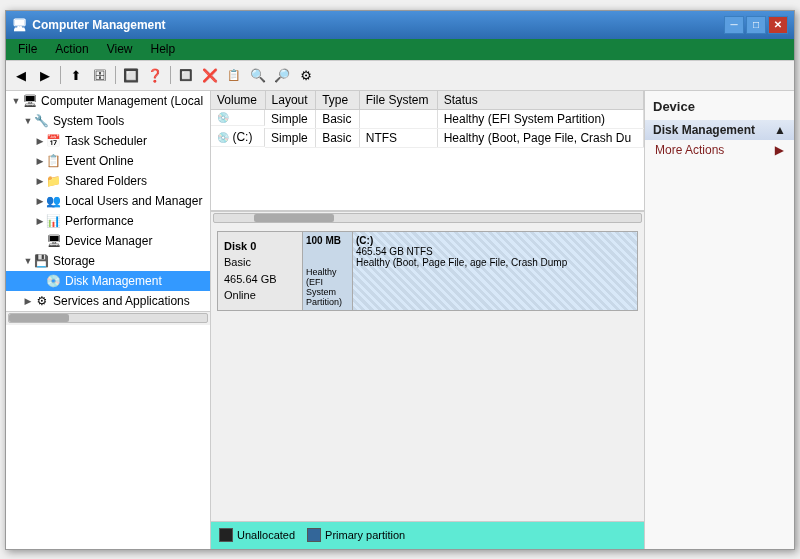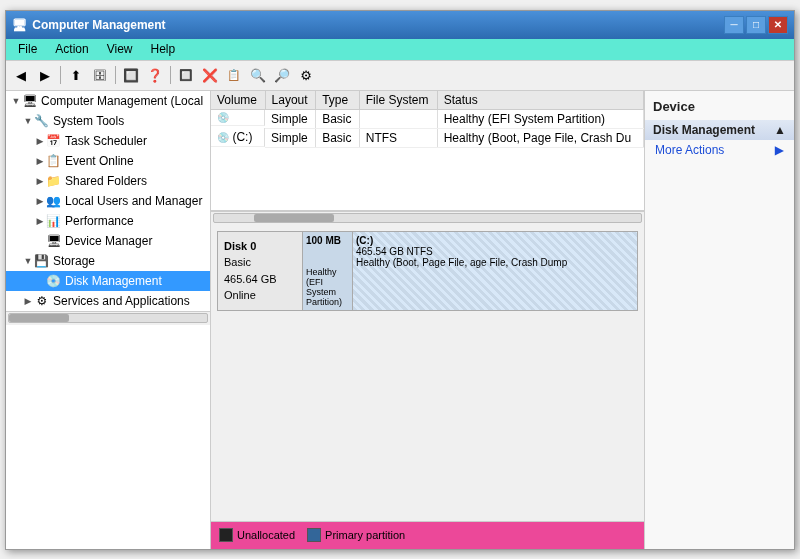--- a/index.html
+++ b/index.html
@@ -51,21 +51,21 @@
       color: white;
       font-size: 10px;
       cursor: pointer;
       display: flex;
       align-items: center;
       justify-content: center;
     }
     .title-btn.close { background: #c0392b; }
     .menu-bar {
       height: 22px;
-      background: #5eead4;
+      background: #15803d;
       display: flex;
       align-items: center;
       padding: 0 4px;
       border-bottom: 1px solid #ccc;
       gap: 2px;
     }
     .menu-item {
       padding: 2px 8px;
       cursor: pointer;
       font-size: 12px;
@@ -246,21 +246,21 @@
         #c8d8e8,
         #c8d8e8 3px,
         #d8e8f8 3px,
         #d8e8f8 6px
       );
       padding: 3px;
       font-size: 10px;
     }
     .legend-bar {
       height: 28px;
-      background: #ec4899;
+      background: #5eead4;
       border-top: 1px solid #ccc;
       display: flex;
       align-items: center;
       padding: 0 8px;
       gap: 12px;
       font-size: 11px;
     }
     .legend-item {
       display: flex;
       align-items: center;
@@ -295,21 +295,21 @@
       align-items: center;
       cursor: pointer;
     }
     .action-item {
       padding: 3px 10px;
       font-size: 12px;
       cursor: pointer;
       display: flex;
       justify-content: space-between;
       align-items: center;
-      color: #1d4ed8;
+      color: #7f1d1d;
     }
     .bottom-scrollbar {
       height: 14px;
       background: #f0f0f0;
       border-top: 1px solid #ccc;
       display: flex;
       align-items: center;
       padding: 0 2px;
     }
   </style>

